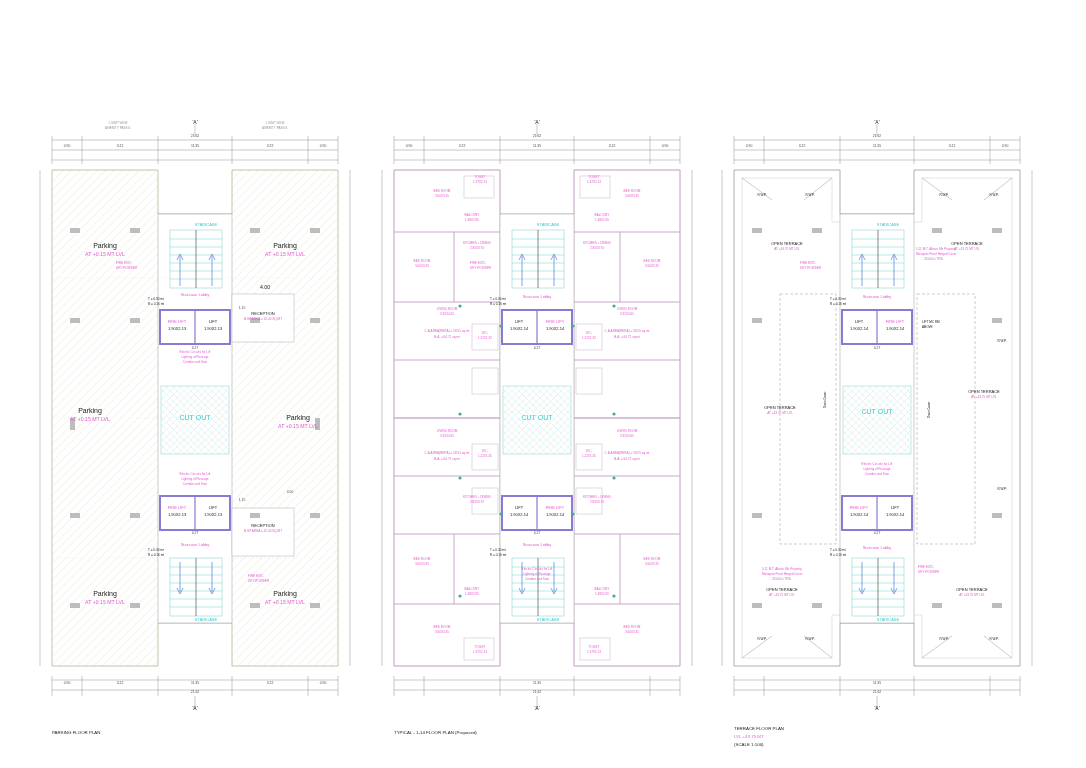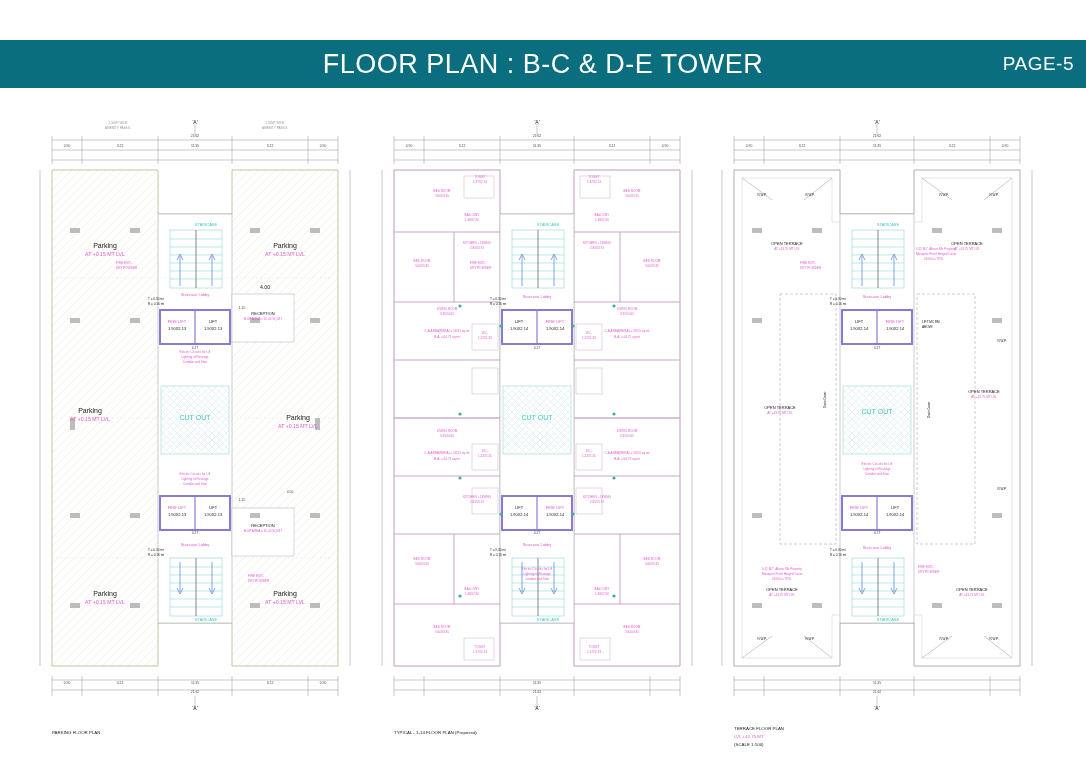--- a/index.html
+++ b/index.html
@@ -93,24 +93,20 @@
   .rot90 {
     transform-origin: 0 0;
     transform: rotate(-90deg);
   }
 </style>
 </head>
 <body>
 
 <div id="page">
 
-  <div id="header-bar">
-    <div id="header-title">FLOOR PLAN : B-C &amp; D-E TOWER</div>
-    <div id="page-number">PAGE-5</div>
-  </div>
 
   <div id="sheet">
 
     <div class="plan" id="plan-parking">
       <svg class="plan-svg" width="330" height="600" viewBox="0 0 330 600">
         <defs>
           <pattern id="hatchP" width="6" height="6" patternUnits="userSpaceOnUse" patternTransform="rotate(45)">
             <line x1="0" y1="0" x2="0" y2="6" stroke="#e3e0c8" stroke-width="0.7"></line>
           </pattern>
           <pattern id="xhatchP" width="7" height="7" patternUnits="userSpaceOnUse">

